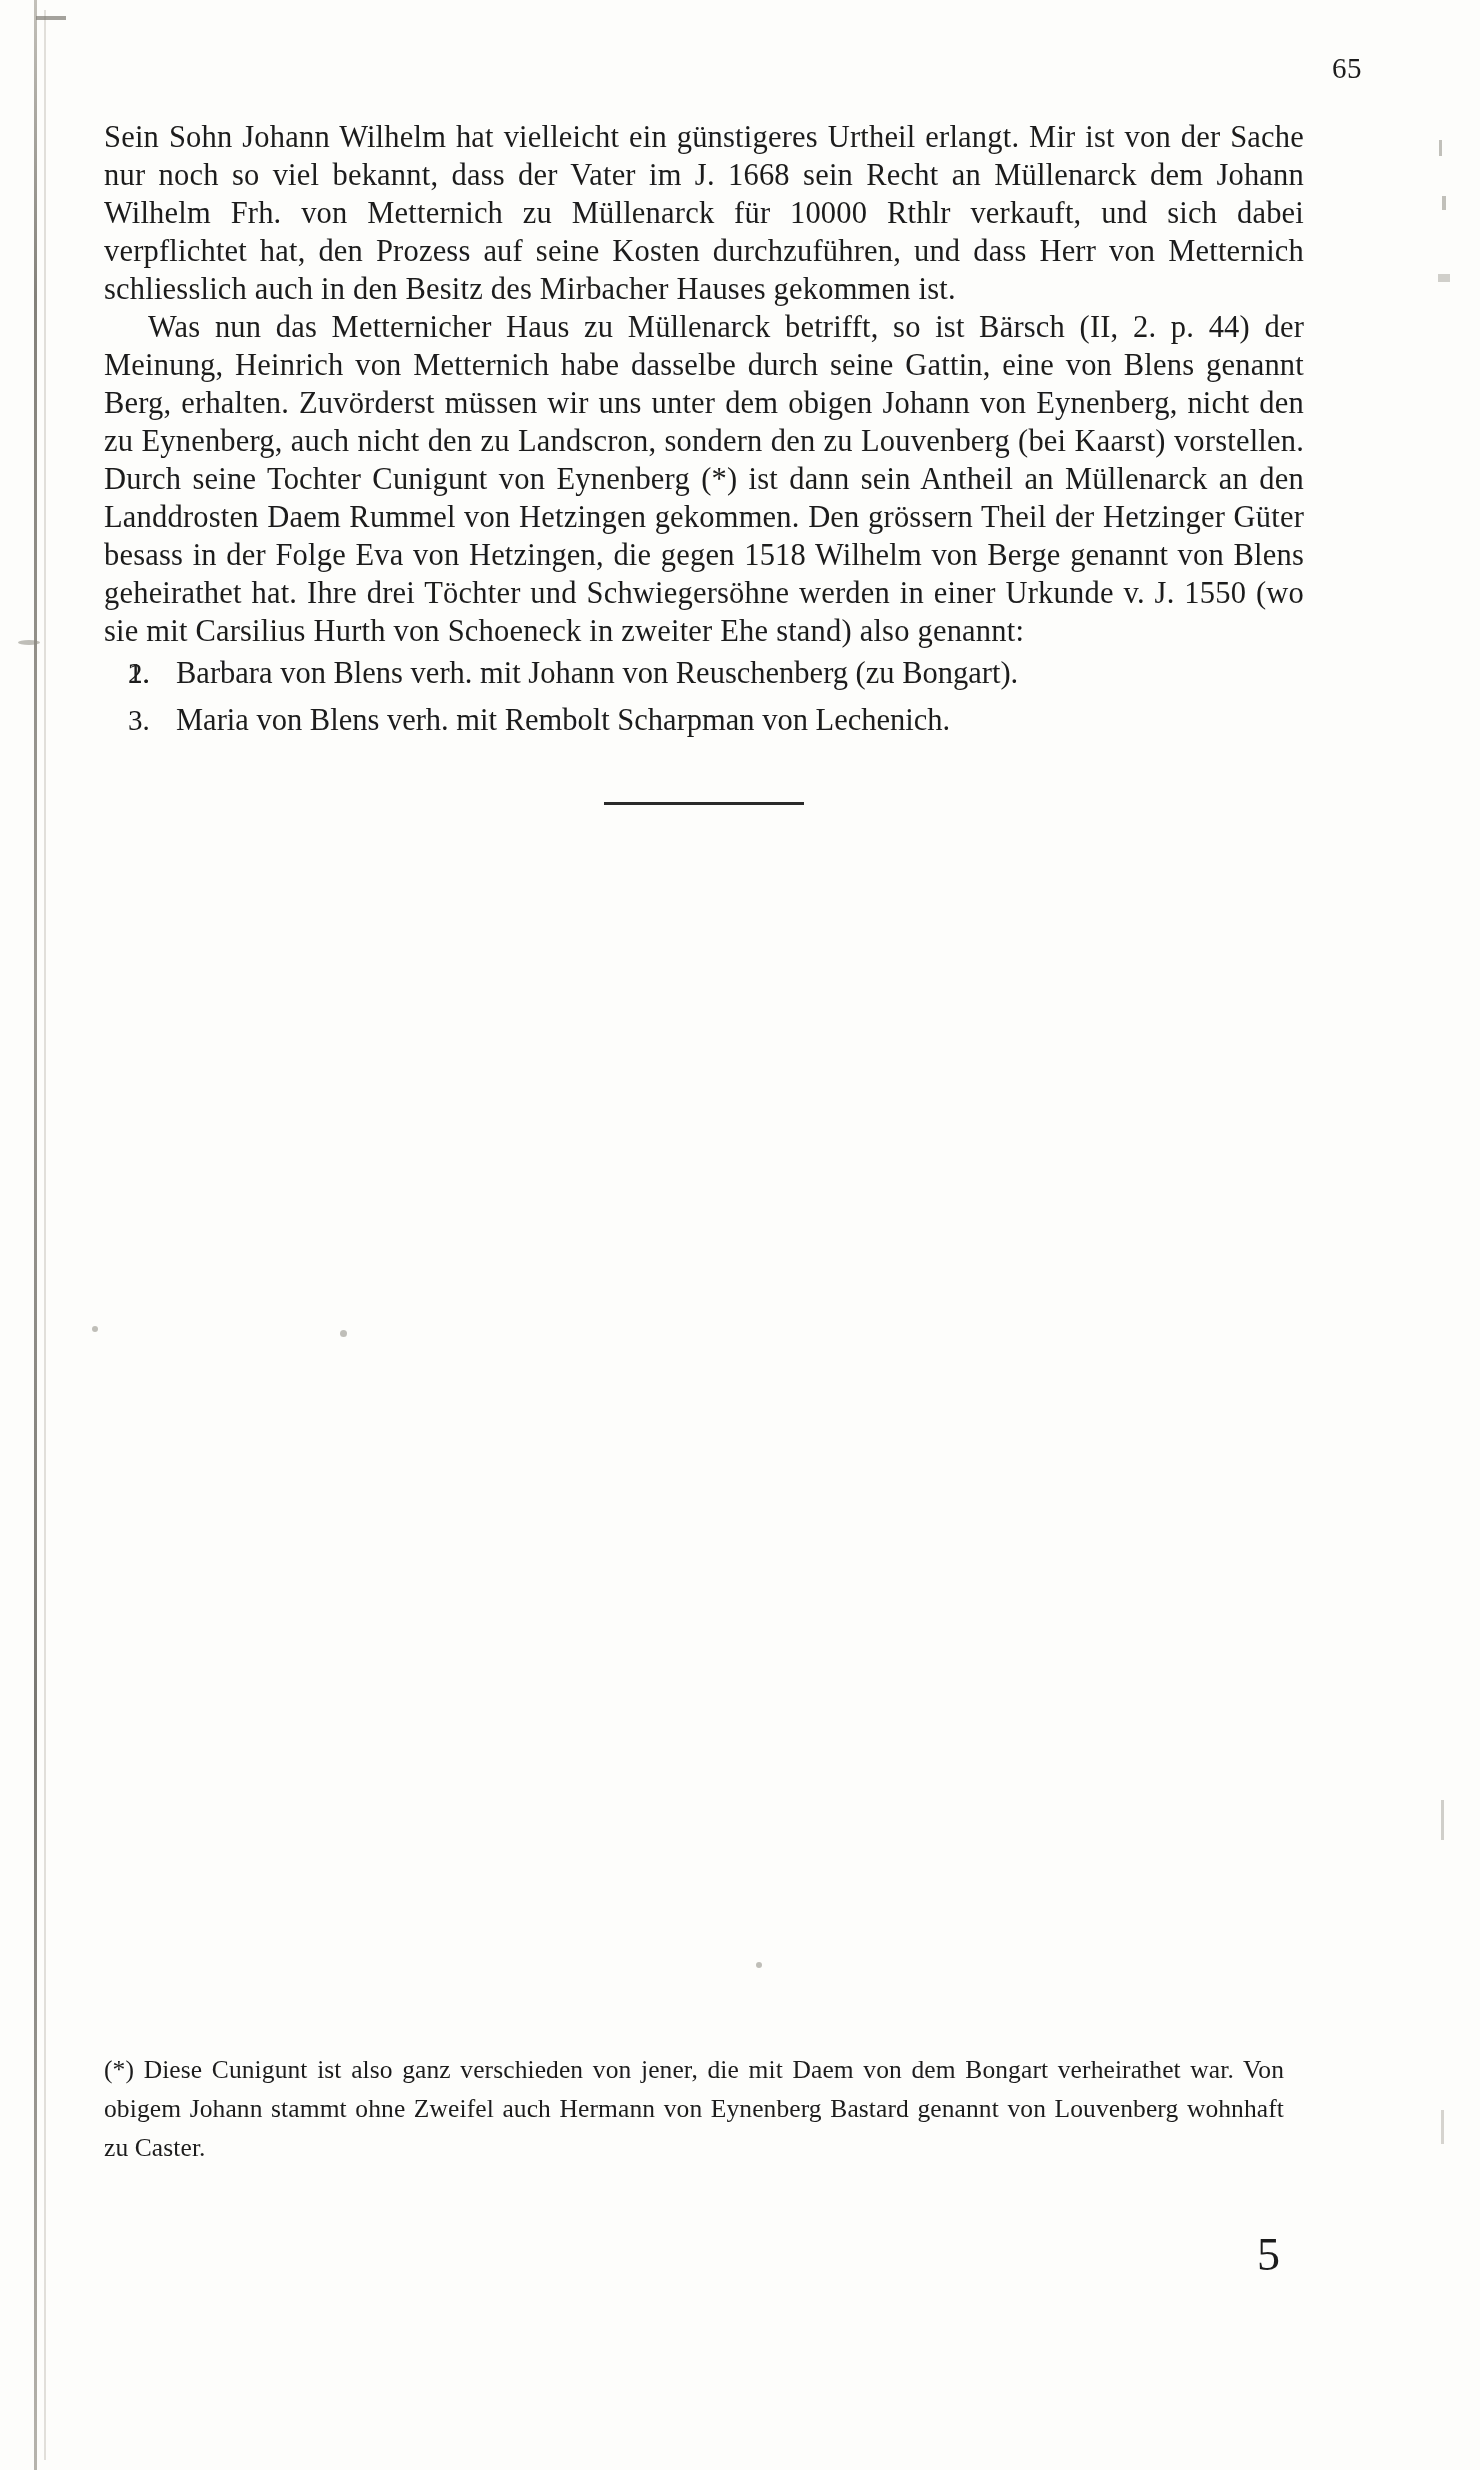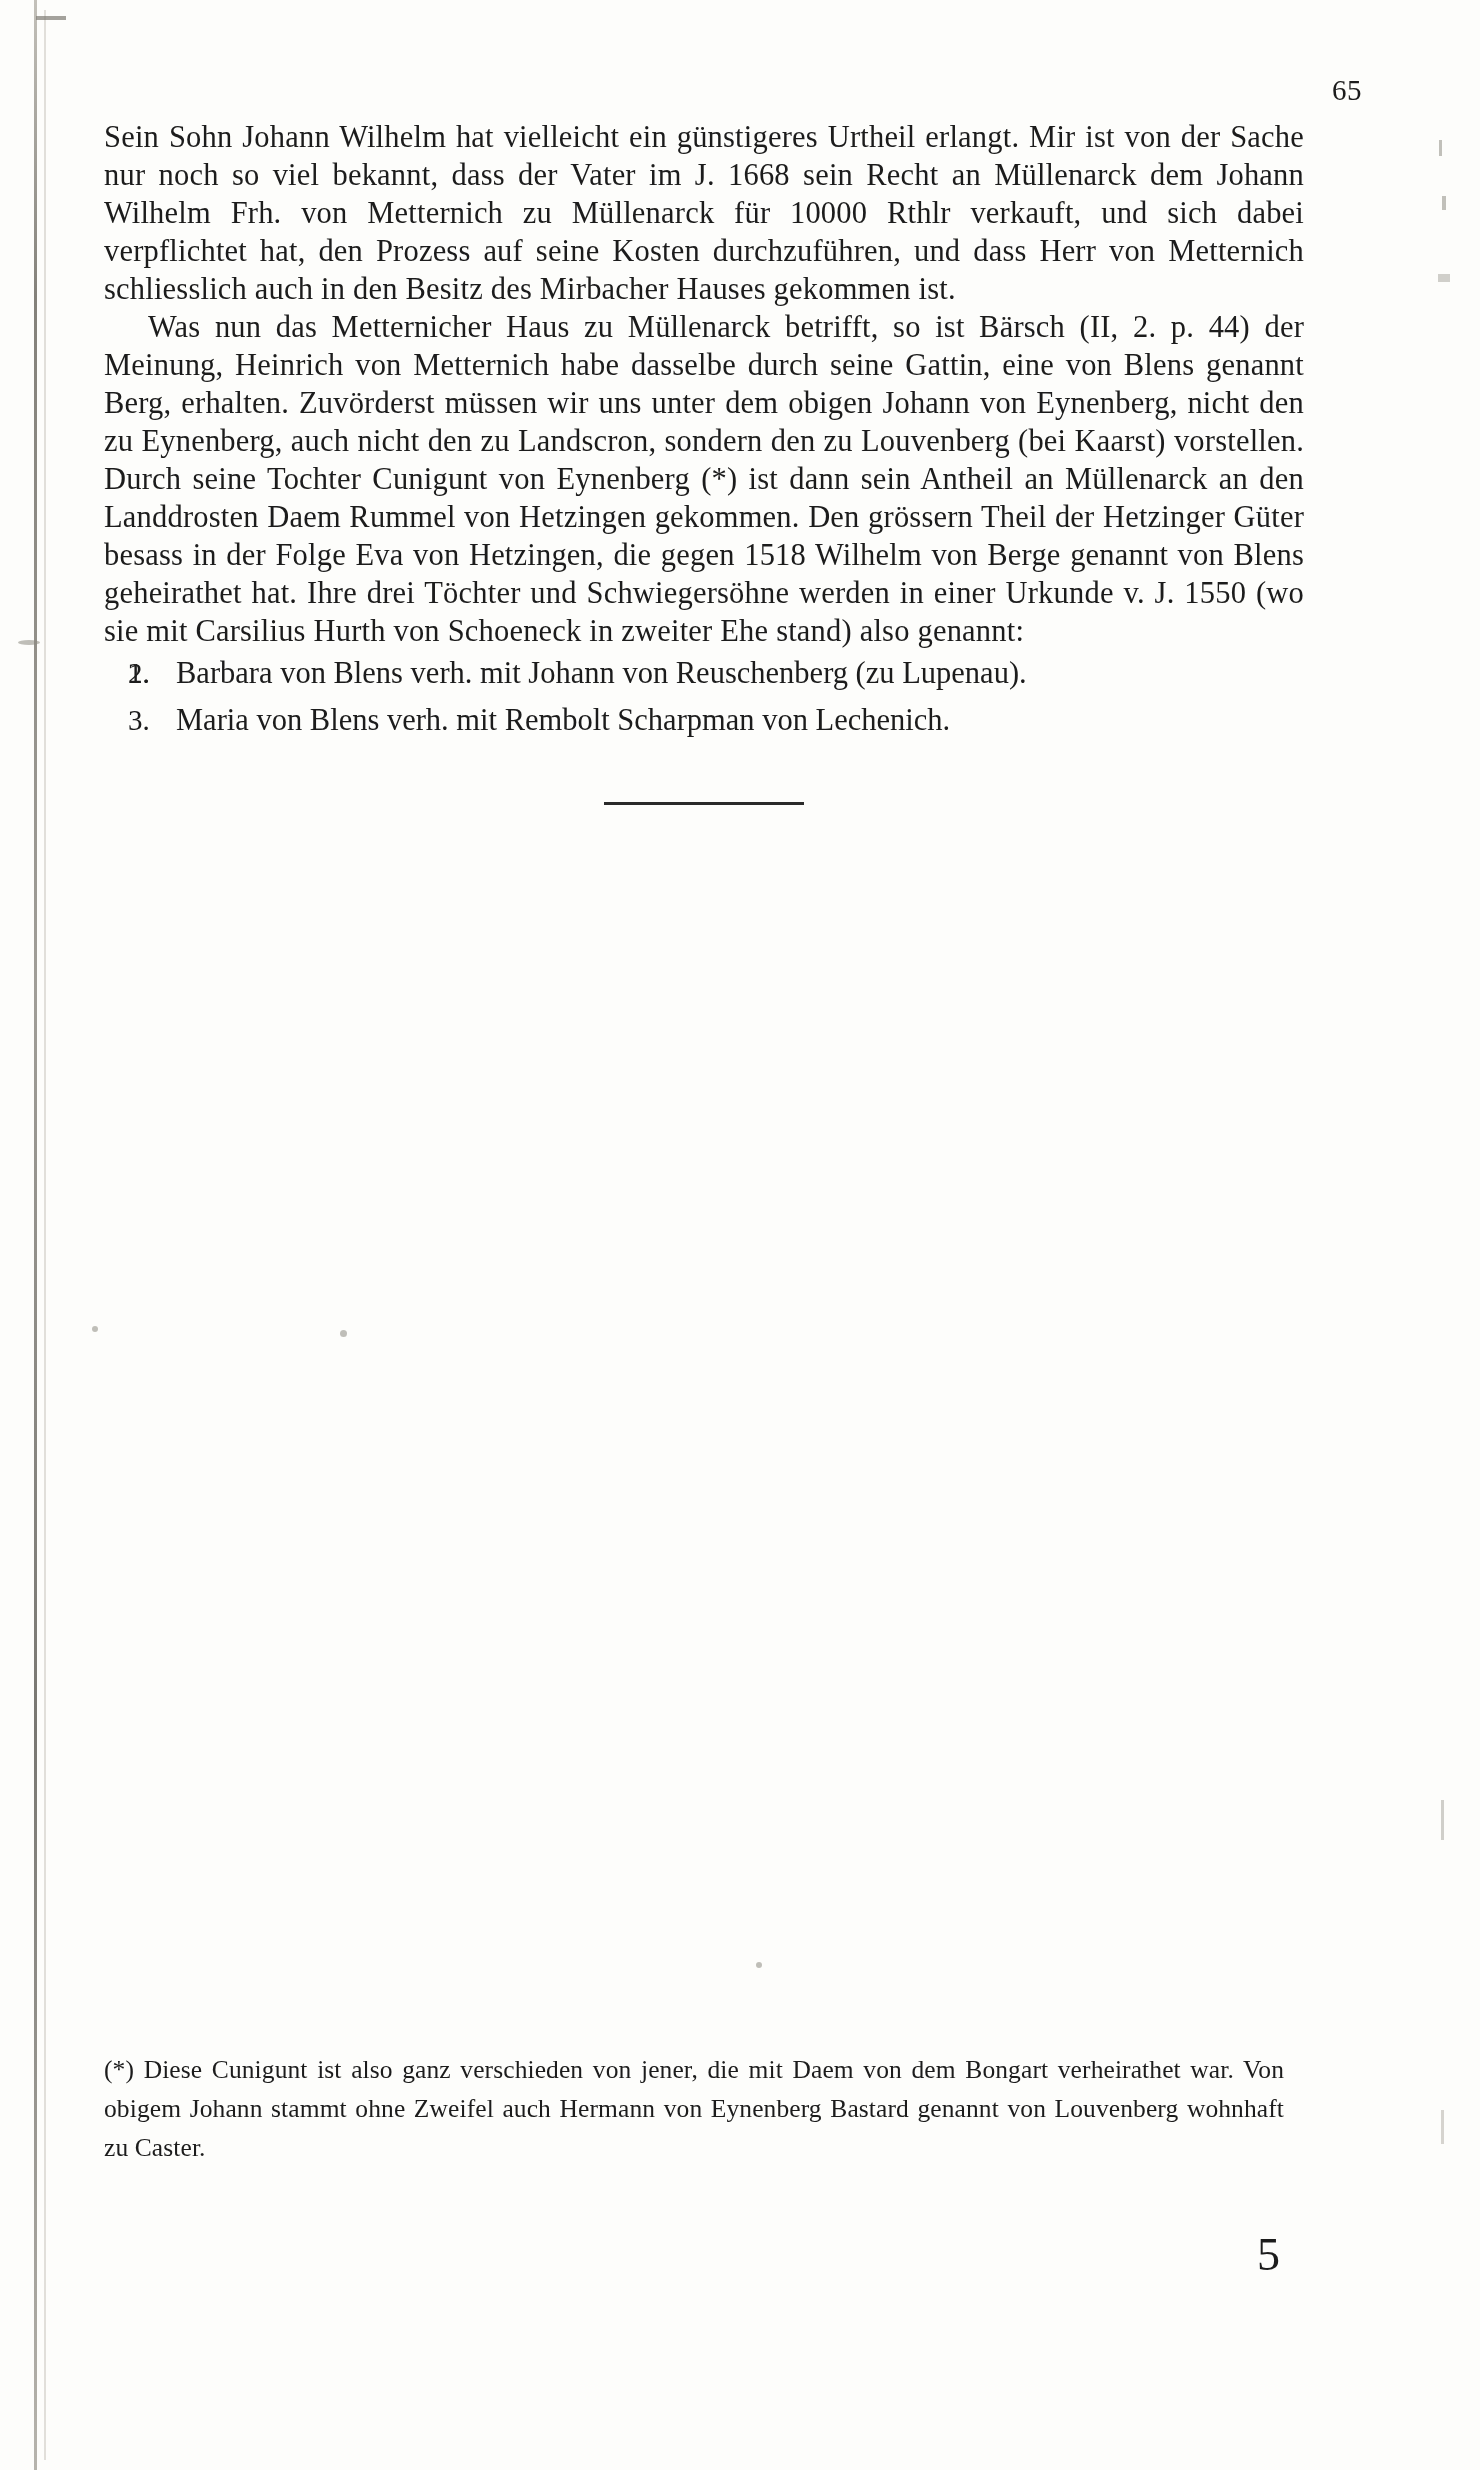--- a/index.html
+++ b/index.html
@@ -61,21 +61,21 @@
     height: 2470px;
   }
   .rm {
     position: absolute;
     background: #9a978f;
     opacity: .6;
   }
 
   .page-number {
     position: absolute;
-    top: 74px;
+    top: 52px;
     right: 118px;
     font-size: 29px;
     letter-spacing: .5px;
   }
 
   .content {
     position: absolute;
     left: 104px;
     top: 118px;
     width: 1200px;
@@ -170,21 +170,21 @@
   <div class="content">
     <p class="body">Sein Sohn Johann Wilhelm hat vielleicht ein günstigeres Urtheil erlangt. Mir ist von der Sache nur noch so viel bekannt, dass der Vater im J. 1668 sein Recht an Müllenarck dem Johann Wilhelm Frh. von Metternich zu Müllenarck für 10000 Rthlr verkauft, und sich dabei verpflichtet hat, den Prozess auf seine Kosten durchzuführen, und dass Herr von Metternich schliesslich auch in den Besitz des Mirbacher Hauses gekommen ist.</p>
     <p class="body indent">Was nun das Metternicher Haus zu Müllenarck betrifft, so ist Bärsch (II, 2. p. 44) der Meinung, Heinrich von Metternich habe dasselbe durch seine Gattin, eine von Blens genannt Berg, erhalten. Zuvörderst müssen wir uns unter dem obigen Johann von Eynenberg, nicht den zu Eynenberg, auch nicht den zu Landscron, sondern den zu Louvenberg (bei Kaarst) vorstellen. Durch seine Tochter Cunigunt von Eynenberg (*) ist dann sein Antheil an Müllenarck an den Landdrosten Daem Rummel von Hetzingen gekommen. Den grössern Theil der Hetzinger Güter besass in der Folge Eva von Hetzingen, die gegen 1518 Wilhelm von Berge genannt von Blens geheirathet hat. Ihre drei Töchter und Schwiegersöhne werden in einer Urkunde v. J. 1550 (wo sie mit Carsilius Hurth von Schoeneck in zweiter Ehe stand) also genannt:</p>
 
     <ol class="numbered">
       <li>
         <span class="num">1.</span>
       </li>
       <li>
         <span class="num">2.</span>
-        <span>Barbara von Blens verh. mit Johann von Reuschenberg (zu Lupenau).</span>
+        <span>Barbara von Blens verh. mit Johann von Reuschenberg (zu Bongart).</span>
       </li>
       <li>
         <span class="num">3.</span>
         <span>Maria von Blens verh. mit Rembolt Scharpman von Lechenich.</span>
       </li>
     </ol>
 
 
     <div class="rule"></div>
   </div>

